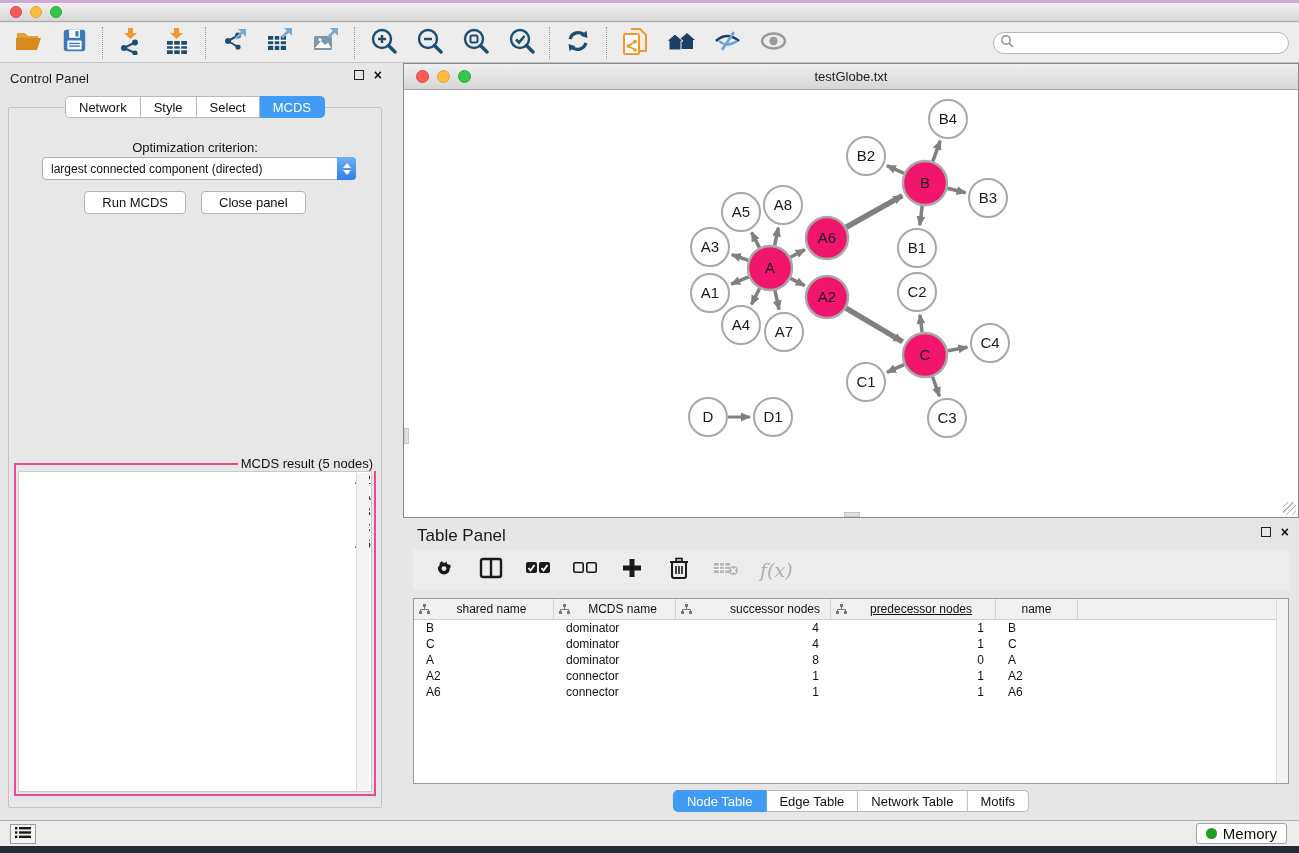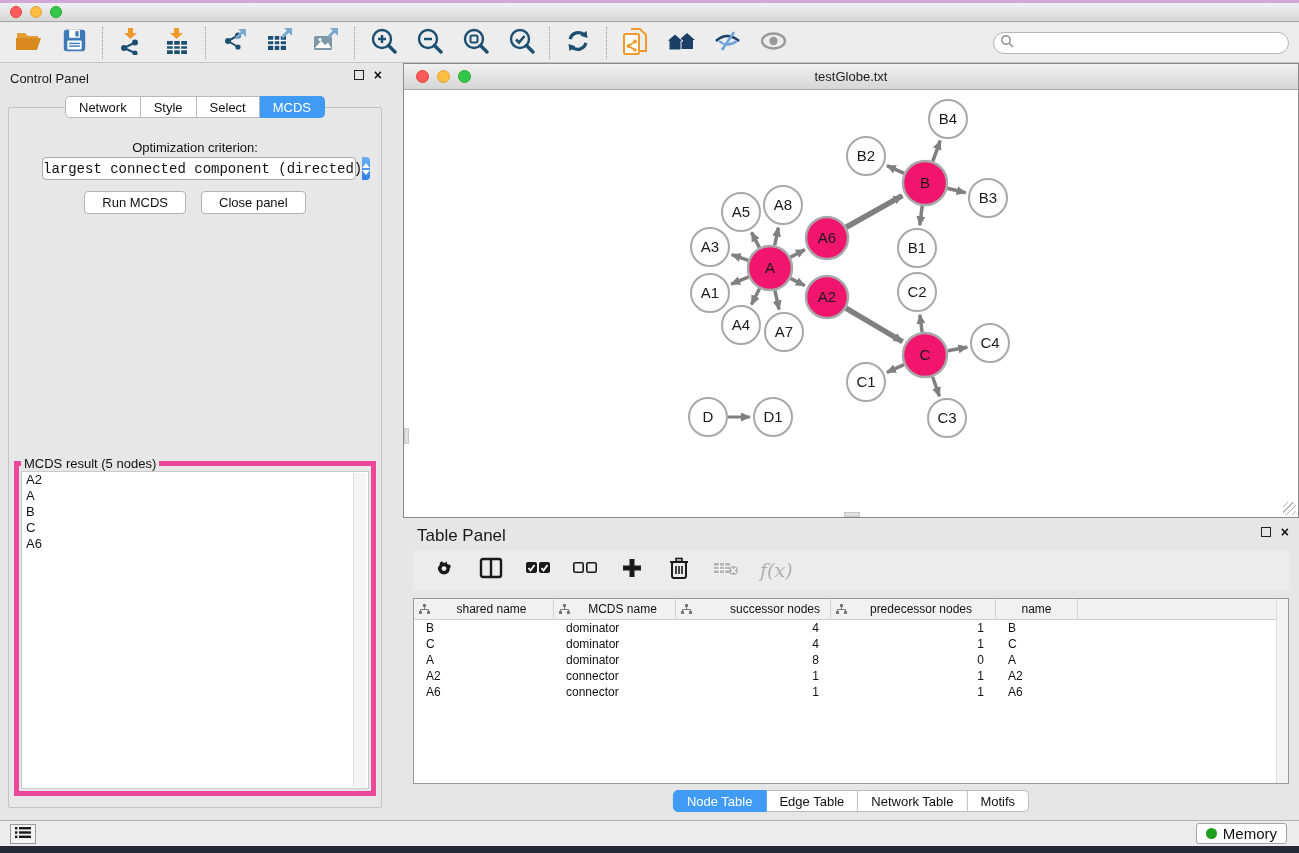--- a/index.html
+++ b/index.html
@@ -43,31 +43,31 @@
   #cp-tabs { position:absolute; top:33px; left:50%; transform:translateX(-50%); display:flex; z-index:2; }
   .tab { height:22px; padding:0 13px; font-size:13px; display:flex; align-items:center; background:#fff;
     border:1px solid #b9b9b9; border-left:none; color:#111; }
   .tab:first-child { border-left:1px solid #b9b9b9; border-radius:5px 0 0 5px; }
   .tab:last-child { border-radius:0 5px 5px 0; }
   .tab.active { background:#3f9bf4; border-color:#3f9bf4; color:#fff; }
 
   #opt-label { position:absolute; top:77px; width:390px; text-align:center; font-size:13px; color:#111; }
   #criterion { position:absolute; top:94px; left:42px; width:314px; height:23px; background:#fff;
     border:1px solid #ababab; border-radius:4px; display:flex; align-items:center; }
-  #criterion .val { flex:1; font-size:14px; color:#111; white-space:nowrap;font-family:Liberation Mono, monospace; }
+  #criterion .val { flex:1; font-size:12px; padding-left:8px; color:#111; white-space:nowrap; }
   #criterion .stepper { width:19px; height:23px; margin-right:-1px; border-radius:0 4px 4px 0;
     background:linear-gradient(#6cb1f7,#2f7fe8); display:flex; flex-direction:column; align-items:center; justify-content:center; gap:2px; }
   .chev-up { width:0; height:0; border-left:4px solid transparent; border-right:4px solid transparent; border-bottom:5px solid #fff; }
   .chev-dn { width:0; height:0; border-left:4px solid transparent; border-right:4px solid transparent; border-top:5px solid #fff; }
 
   #cp-buttons { position:absolute; top:128px; width:390px; display:flex; justify-content:center; gap:15px; }
   .btn { background:#fff; border:1px solid #b4b4b4; border-radius:4px; font-size:13px; padding:3px 17px; color:#111; }
 
   #result-fieldset { position:absolute; left:14px; top:393px; width:362px; height:340px;
-    border:5px solid #ec4899; background:transparent; }
+    border:2px solid #ec4899; background:transparent;text-align:right; }
   #result-fieldset legend { font-size:13px; color:#111; padding:0 3px; margin-left:2px; }
   #result-list { position:absolute; left:2px; right:2px; top:0px; bottom:2px; background:#fff; border:1px solid #c9c9c9; overflow:hidden; }
   .result-item { font-size:13px; color:#111; padding:1px 0 1px 4px; line-height:14px; }
   #result-scroll { position:absolute; top:1px; bottom:1px; right:2px; width:13px; background:#f4f4f4; border-left:1px solid #ddd; }
 
   
   #network-window { position:absolute; left:403px; top:0; width:896px; height:455px;
     border:1px solid #8a8a8a; background:#fff; }
   #nw-titlebar { position:relative; height:26px; background:linear-gradient(#f0f0f0,#d6d6d6);
     border-bottom:1px solid #a8a8a8; display:flex; align-items:center; }
@@ -521,21 +521,21 @@
           </div>
           <div class="th" style="width: 155px; gap: 28px;">
             <svg width="11" height="11" viewBox="0 0 11 11">
               <rect x="4" y="0" width="3" height="3" fill="#787878"></rect>
               <rect x="0" y="7" width="3" height="3" fill="#787878"></rect>
               <rect x="8" y="7" width="3" height="3" fill="#787878"></rect>
               <path d="M5.5 3v2.5 M1.5 7V5.5h8V7" stroke="#787878" stroke-width="1" fill="none"></path>
             </svg>
             <span class="th-label">successor nodes</span>
           </div>
-          <div class="th" style="width: 165px;">
+          <div class="th" style="width: 165px; text-decoration: underline;">
             <svg width="11" height="11" viewBox="0 0 11 11">
               <rect x="4" y="0" width="3" height="3" fill="#787878"></rect>
               <rect x="0" y="7" width="3" height="3" fill="#787878"></rect>
               <rect x="8" y="7" width="3" height="3" fill="#787878"></rect>
               <path d="M5.5 3v2.5 M1.5 7V5.5h8V7" stroke="#787878" stroke-width="1" fill="none"></path>
             </svg>
             <span class="th-label">predecessor nodes</span>
           </div>
           <div class="th" style="width: 82px;">
             <span class="th-label">name</span>

